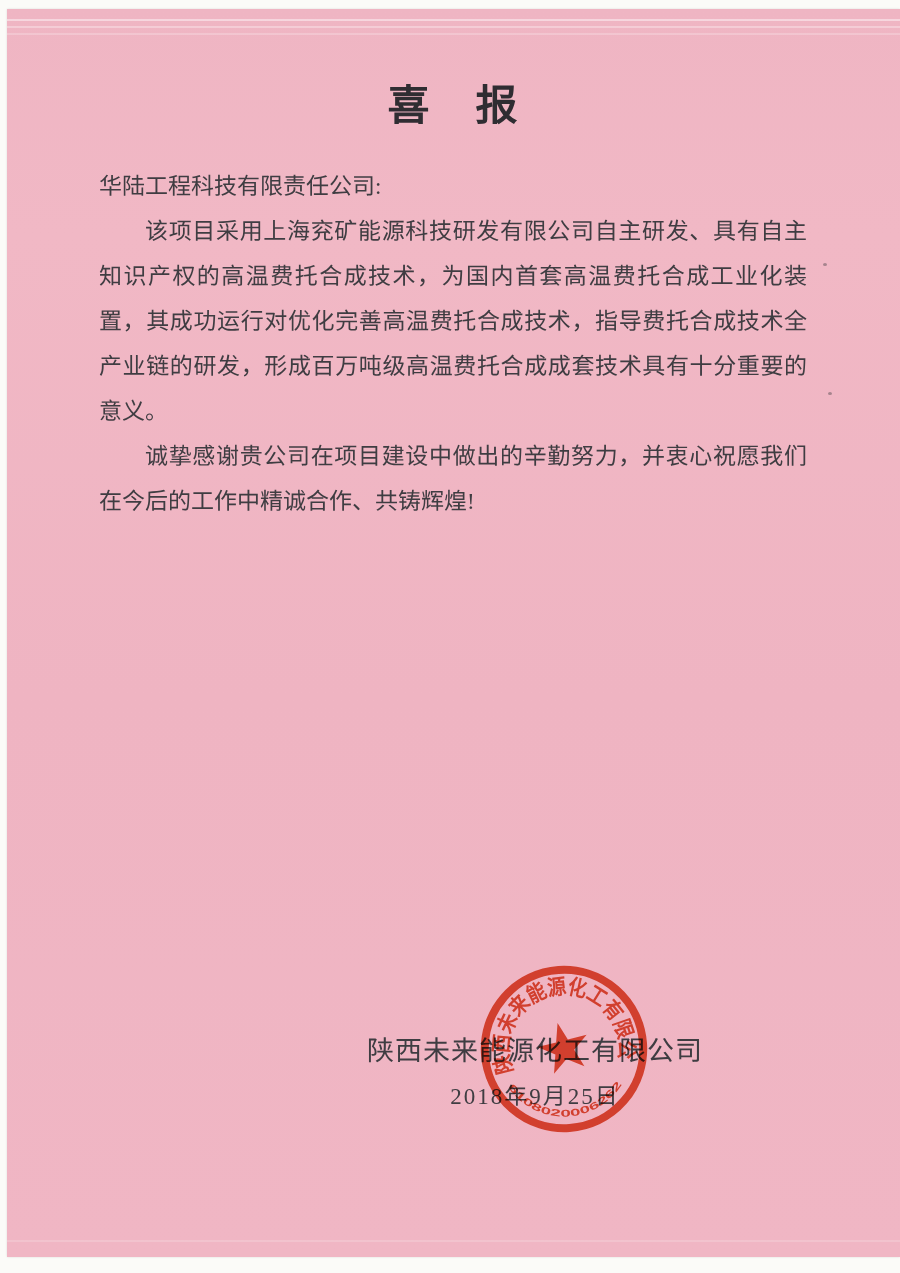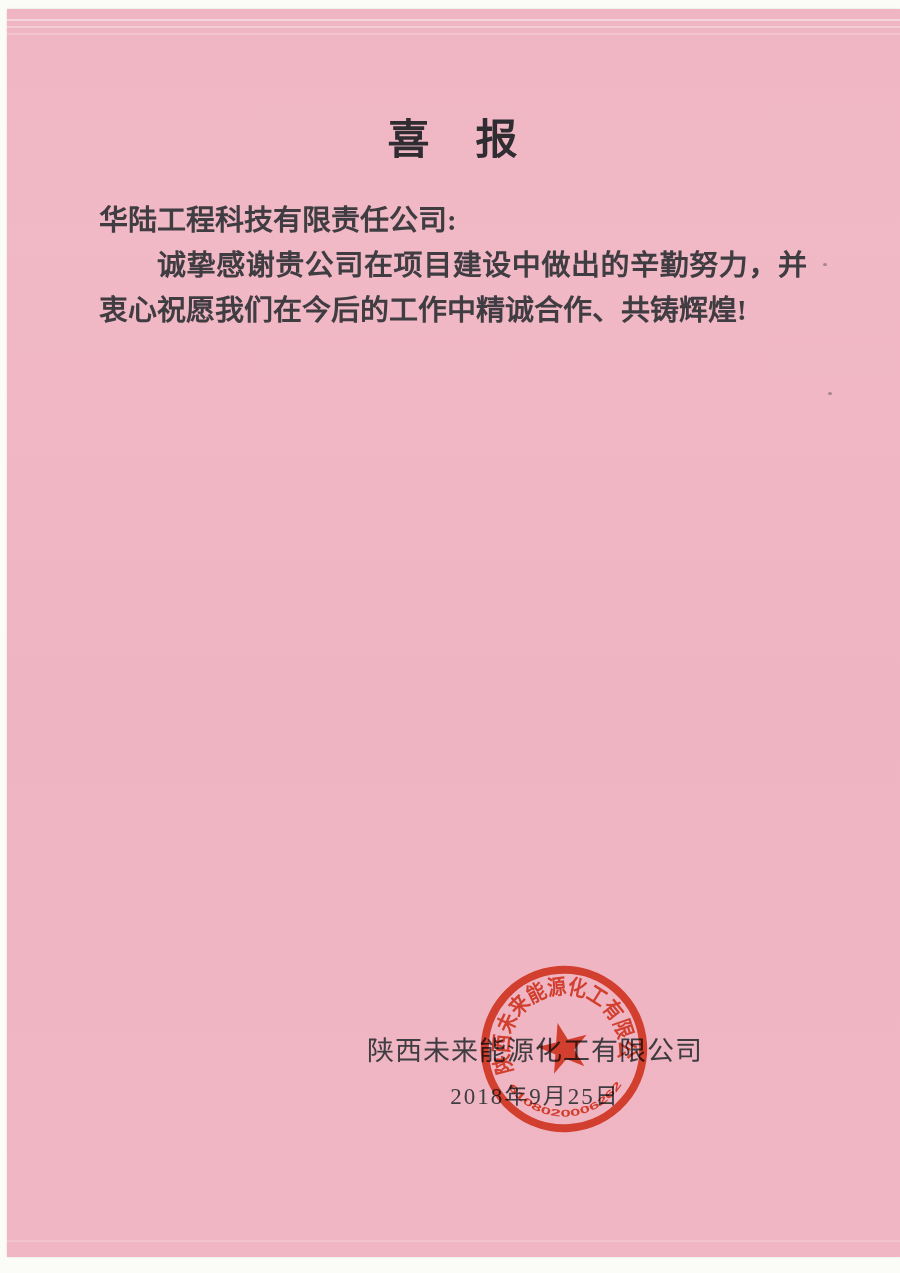--- a/index.html
+++ b/index.html
@@ -10,29 +10,28 @@
   }
   .paper{
     position:absolute;left:7px;top:9px;right:0;bottom:16px;
     background:#f0b7c4;
     background:linear-gradient(180deg,#efb5c3 0%,#f1b8c5 18%,#efb4c2 55%,#f0b6c4 100%);
     box-shadow:0 0 2px rgba(0,0,0,.12);
   }
   .scanline{position:absolute;left:0;right:0;height:2px;background:rgba(255,255,255,.45);}
   .speck{position:absolute;width:4px;height:3px;border-radius:50%;background:#6a5a60;opacity:.55;}
   .title{
-    margin:0;padding-top:101px;text-align:center;
+    margin:0;padding-top:67px;text-align:center;
     font-size:42px;font-weight:bold;color:#2f2d32;letter-spacing:2px;
     line-height:60px;white-space:pre;
   }
   .body-text{
     margin:28px 93px 0 92px;
-    font-size:29px;line-height:45px;color:#3f3d42;
+    font-size:23px;line-height:45px;color:#3f3d42;
     text-align:justify;
-    font-weight:bold;
   }
   .body-text p{margin:0;}
   .body-text p.indent{text-indent:2em;}
   .signature{
     position:absolute;left:338px;top:1019px;width:380px;
     text-align:center;color:#3f3d42;
   }
   .signature .company{font-size:27px;line-height:46px;letter-spacing:1px;}
   .signature .date{font-size:23px;line-height:46px;letter-spacing:2px;text-align:center;}
   .stamp{
@@ -54,20 +53,21 @@
   <div class="scanline" style="top:17px;opacity:.7"></div>
   <div class="scanline" style="top:24px;opacity:.5"></div>
   <div class="scanline" style="top:1231px;opacity:.4"></div>
   <div class="speck" style="left:816px;top:254px"></div>
   <div class="speck" style="left:821px;top:383px"></div>
 
   <h1 class="title">喜　报</h1>
 
   <div class="body-text">
     <p>华陆工程科技有限责任公司:</p>
+    <p class="indent">该项目采用上海兖矿能源科技研发有限公司自主研发、具有自主知识产权的高温费托合成技术，为国内首套高温费托合成工业化装置，其成功运行对优化完善高温费托合成技术，指导费托合成技术全产业链的研发，形成百万吨级高温费托合成成套技术具有十分重要的意义。</p>
     <p class="indent">诚挚感谢贵公司在项目建设中做出的辛勤努力，并衷心祝愿我们在今后的工作中精诚合作、共铸辉煌!</p>
   </div>
 
   <div class="signature">
     <div class="company">陕西未来能源化工有限公司</div>
     <div class="date">2018年9月25日</div>
   </div>
 
   <svg class="stamp" viewBox="0 0 200 200">
     <circle cx="100" cy="100" r="89" fill="none" stroke="#dd4a2b" stroke-width="9"></circle>

